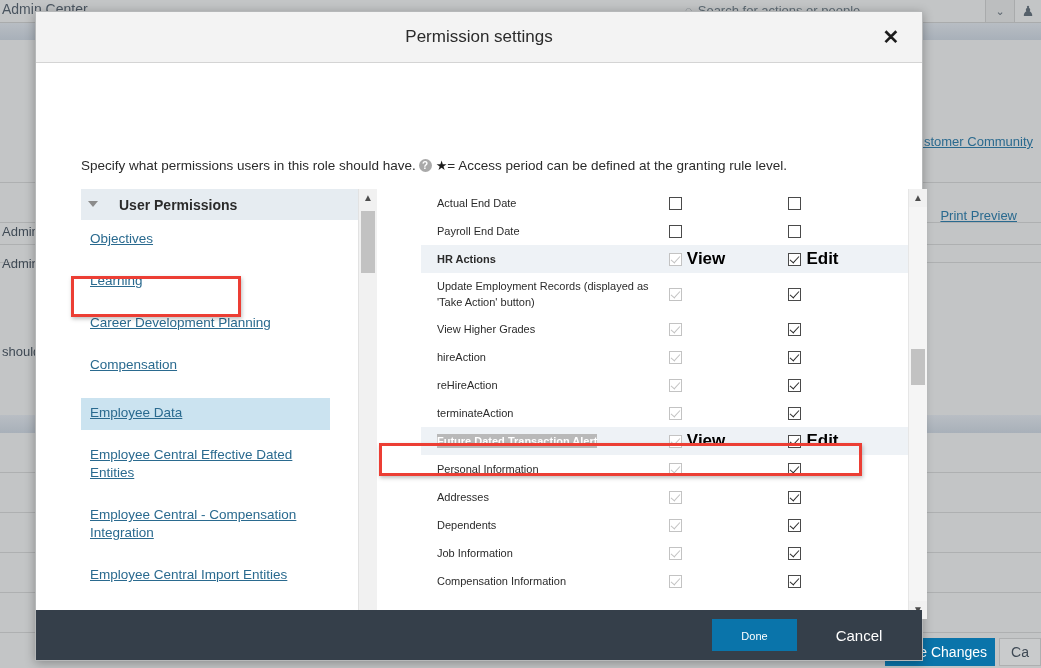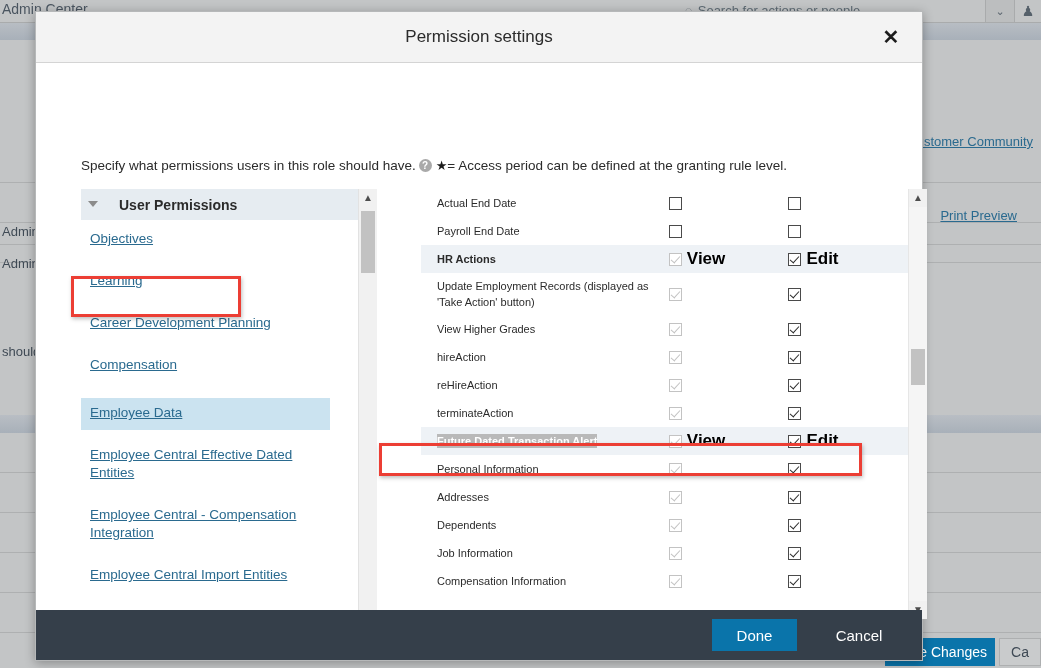--- a/index.html
+++ b/index.html
@@ -194,21 +194,21 @@
     pointer-events: none; box-shadow: 1px 2px 4px rgba(0,0,0,.25);
   }
 
   
   .modal-footer {
     position: absolute; left: 0; bottom: 0; width: 100%; height: 50px;
     background: #353f4a;
   }
   .btn-done {
     position: absolute; right: 125px; top: 9px; width: 85px; height: 32px;
-    background: #0a74aa; color: #ffffff; font-size: 15px;
+    background: #0a74aa; color: #ffffff; font-size: 11px;
     line-height: 32px; text-align: center; cursor: pointer; border: none;
     font-family: "Liberation Sans", sans-serif;
   }
   .btn-cancel {
     position: absolute; right: 15px; top: 9px; width: 96px; height: 32px;
     background: transparent; color: #ffffff; font-size: 15px;
     line-height: 32px; text-align: center; cursor: pointer; border: none;
     font-family: "Liberation Sans", sans-serif;
   }
 </style>

